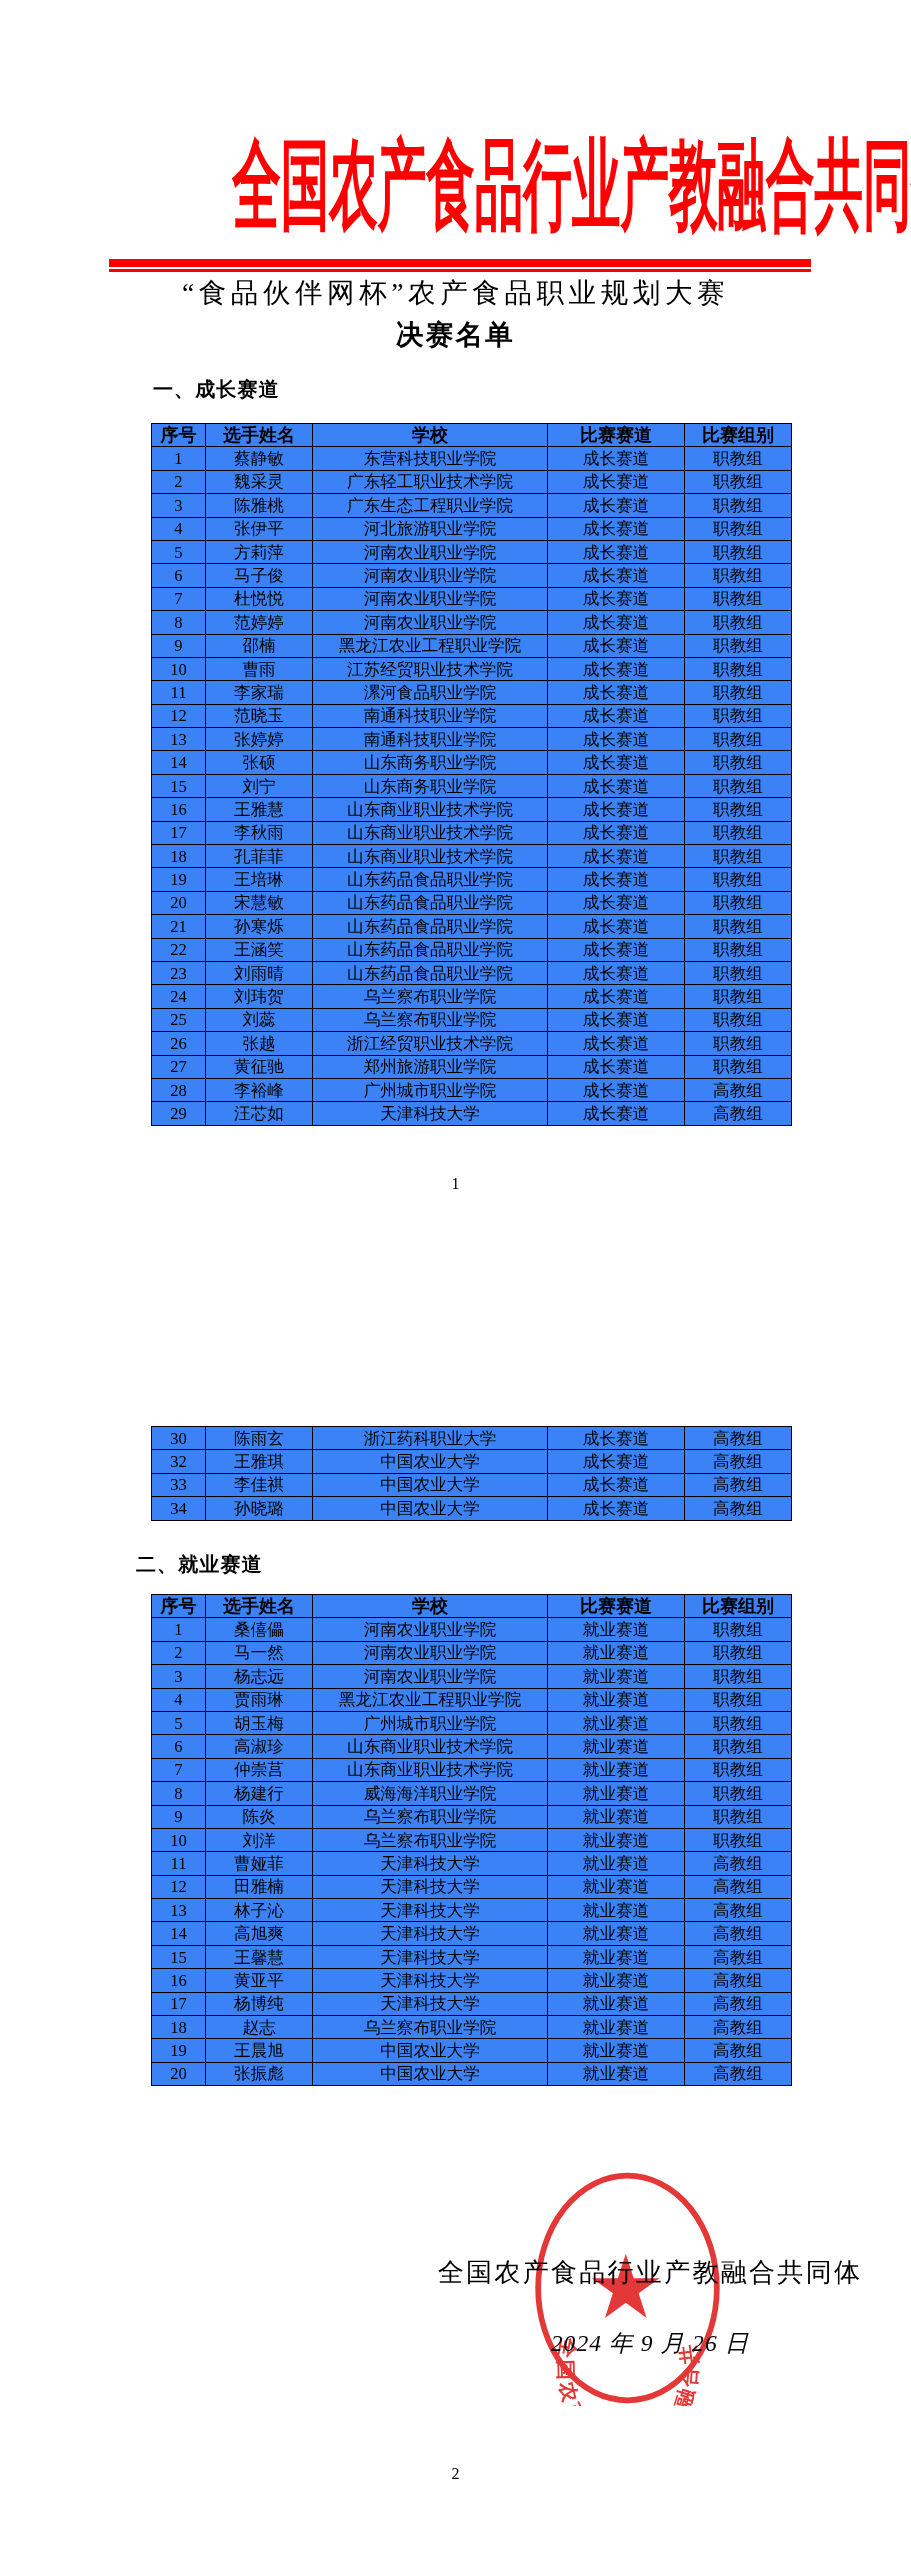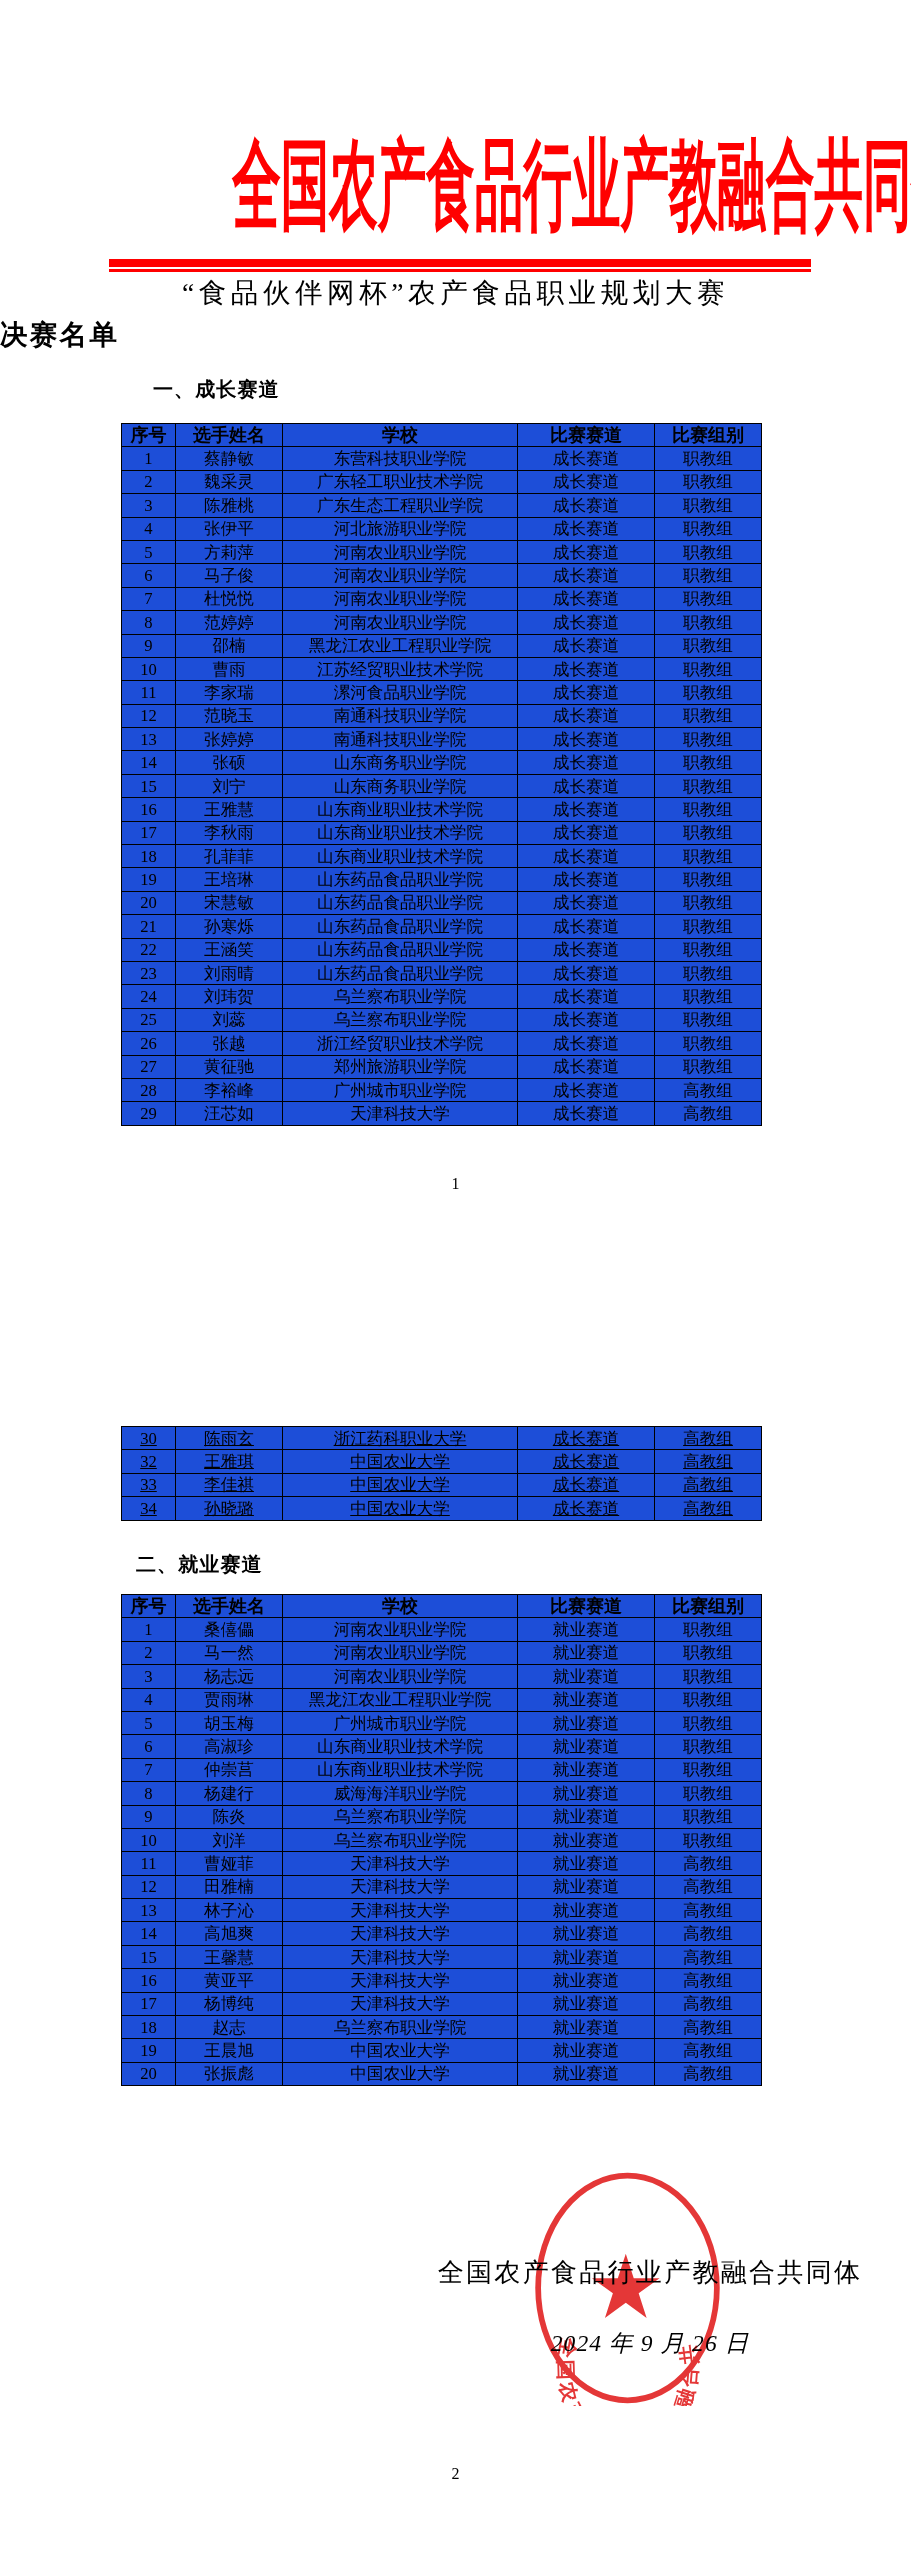--- a/index.html
+++ b/index.html
@@ -14,30 +14,30 @@
     transform:scaleX(0.49);transform-origin:50% 50%;
     color:inherit;
   }
   .rule-wrap{position:absolute;top:259px;left:109px;width:702px;}
   .rule-thick{height:7.5px;background:currentColor;}
   .rule-gap{height:2.9px;background:#fff;}
   .rule-thin{height:2.3px;background:currentColor;}
 
   .subtitle1{position:absolute;top:275px;left:0;width:100%;text-align:center;
     font-size:27.5px;font-weight:normal;letter-spacing:4.6px;white-space:nowrap;}
-  .subtitle2{position:absolute;top:317px;left:0;width:100%;
+  .subtitle2{position:absolute;top:317px;left:0;width:100%;text-align:center;
     font-size:27.5px;font-weight:bold;letter-spacing:2.3px;}
 
   .section-heading{position:absolute;left:136px;font-size:20px;font-weight:bold;letter-spacing:1.1px;}
   #sec1-heading{top:376px;margin-left:17px;}
   #sec2-heading{top:1551px;}
 
-  table.roster{position:absolute;left:121px;border-collapse:collapse;table-layout:fixed;width:639px;background:#1d4ed8;}
+  table.roster{position:absolute;left:151px;border-collapse:collapse;table-layout:fixed;width:639px;background:#3b82f6;}
   #table1{top:423px;}
-  #table1b{top:1426px;text-decoration:underline;}
+  #table1b{top:1426px;}
   #table2{top:1594px;}
   table.roster th,table.roster td{
     border:1.1px solid #000;height:22.4px;padding:0;margin:0;
     text-align:center;vertical-align:middle;font-size:16.6px;line-height:1.15;
     overflow:hidden;white-space:nowrap;
   }
   table.roster{border:1.7px solid #000;}
   table.roster th{font-size:18px;font-weight:bold;}
 
   .page-num{position:absolute;left:0;width:100%;text-align:center;font-size:16px;}

